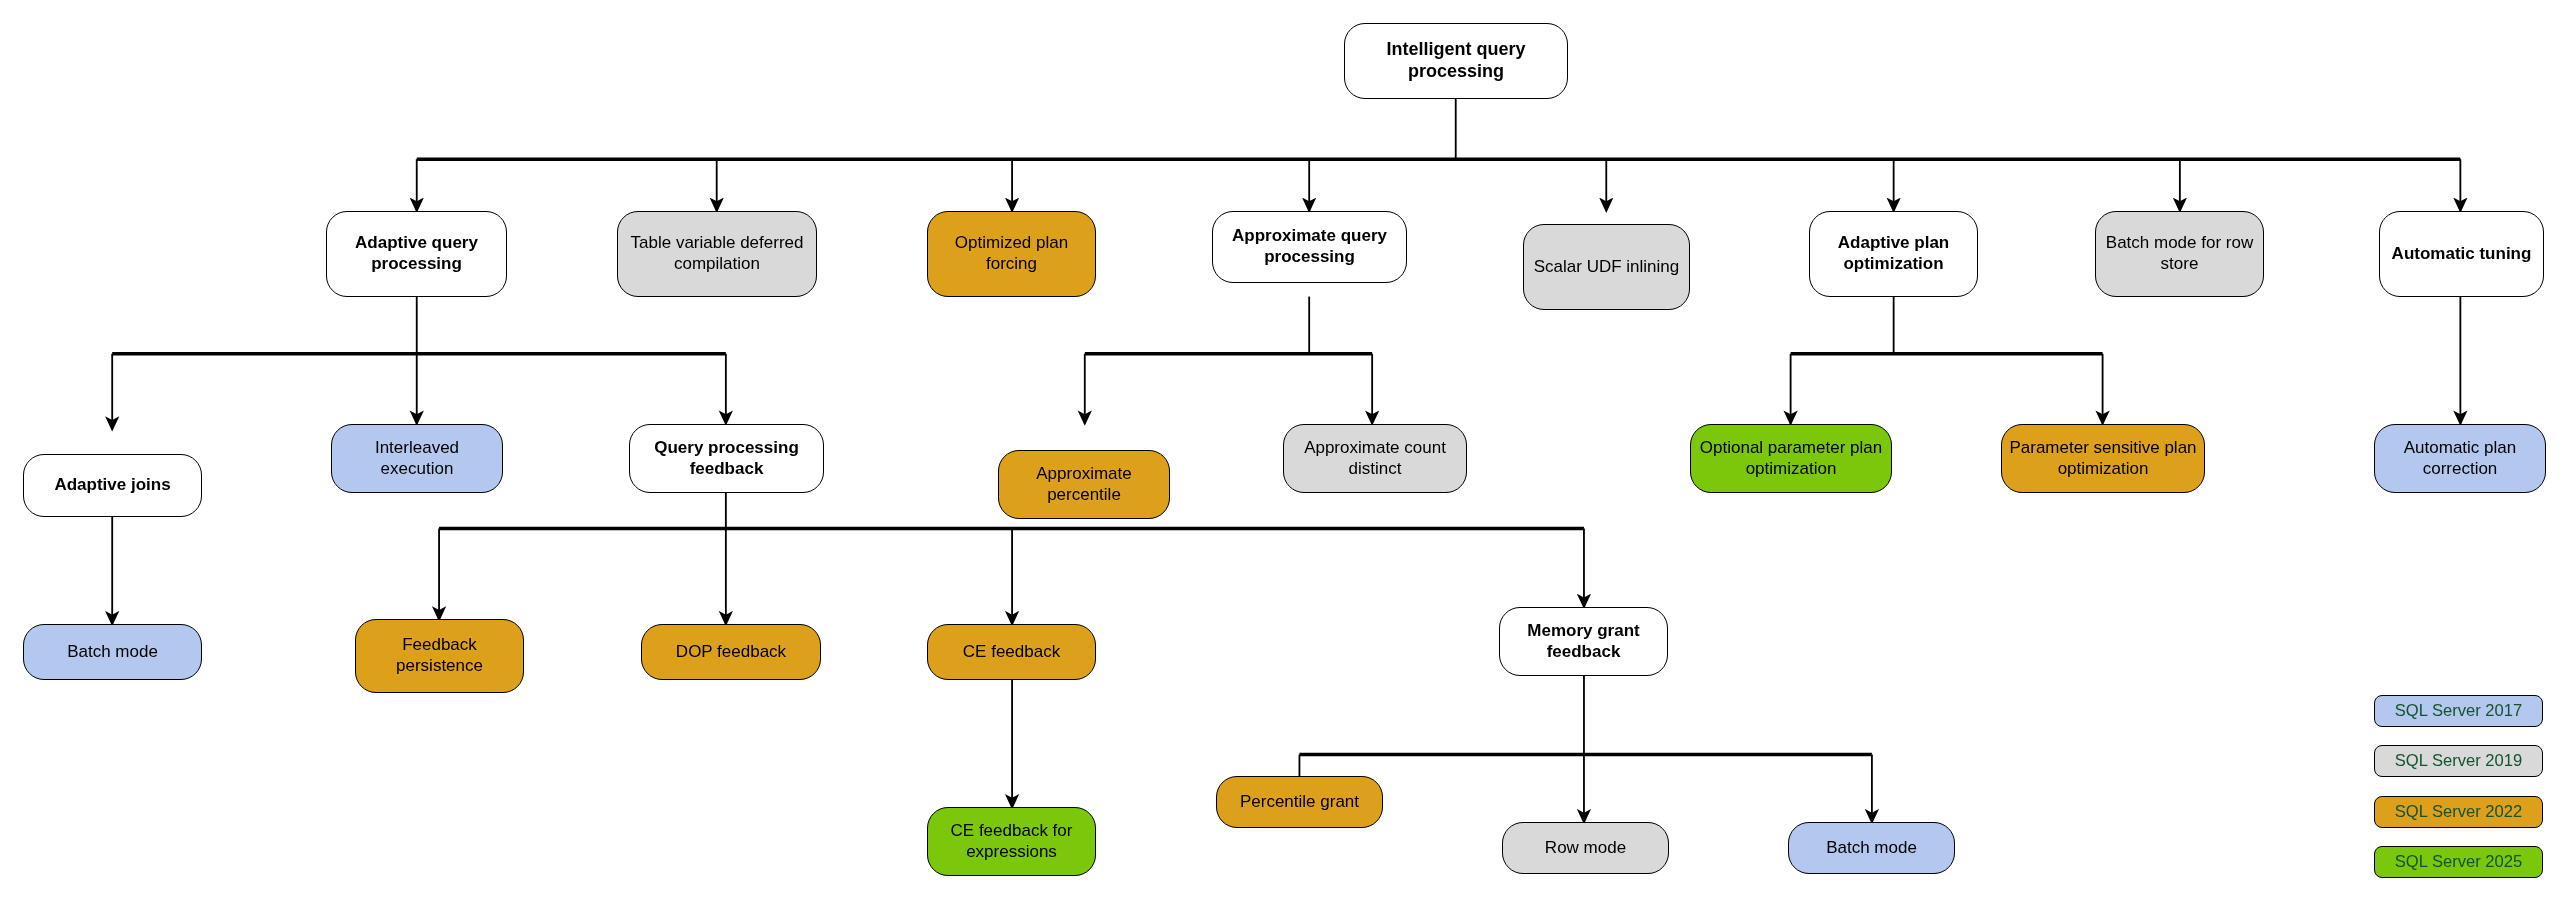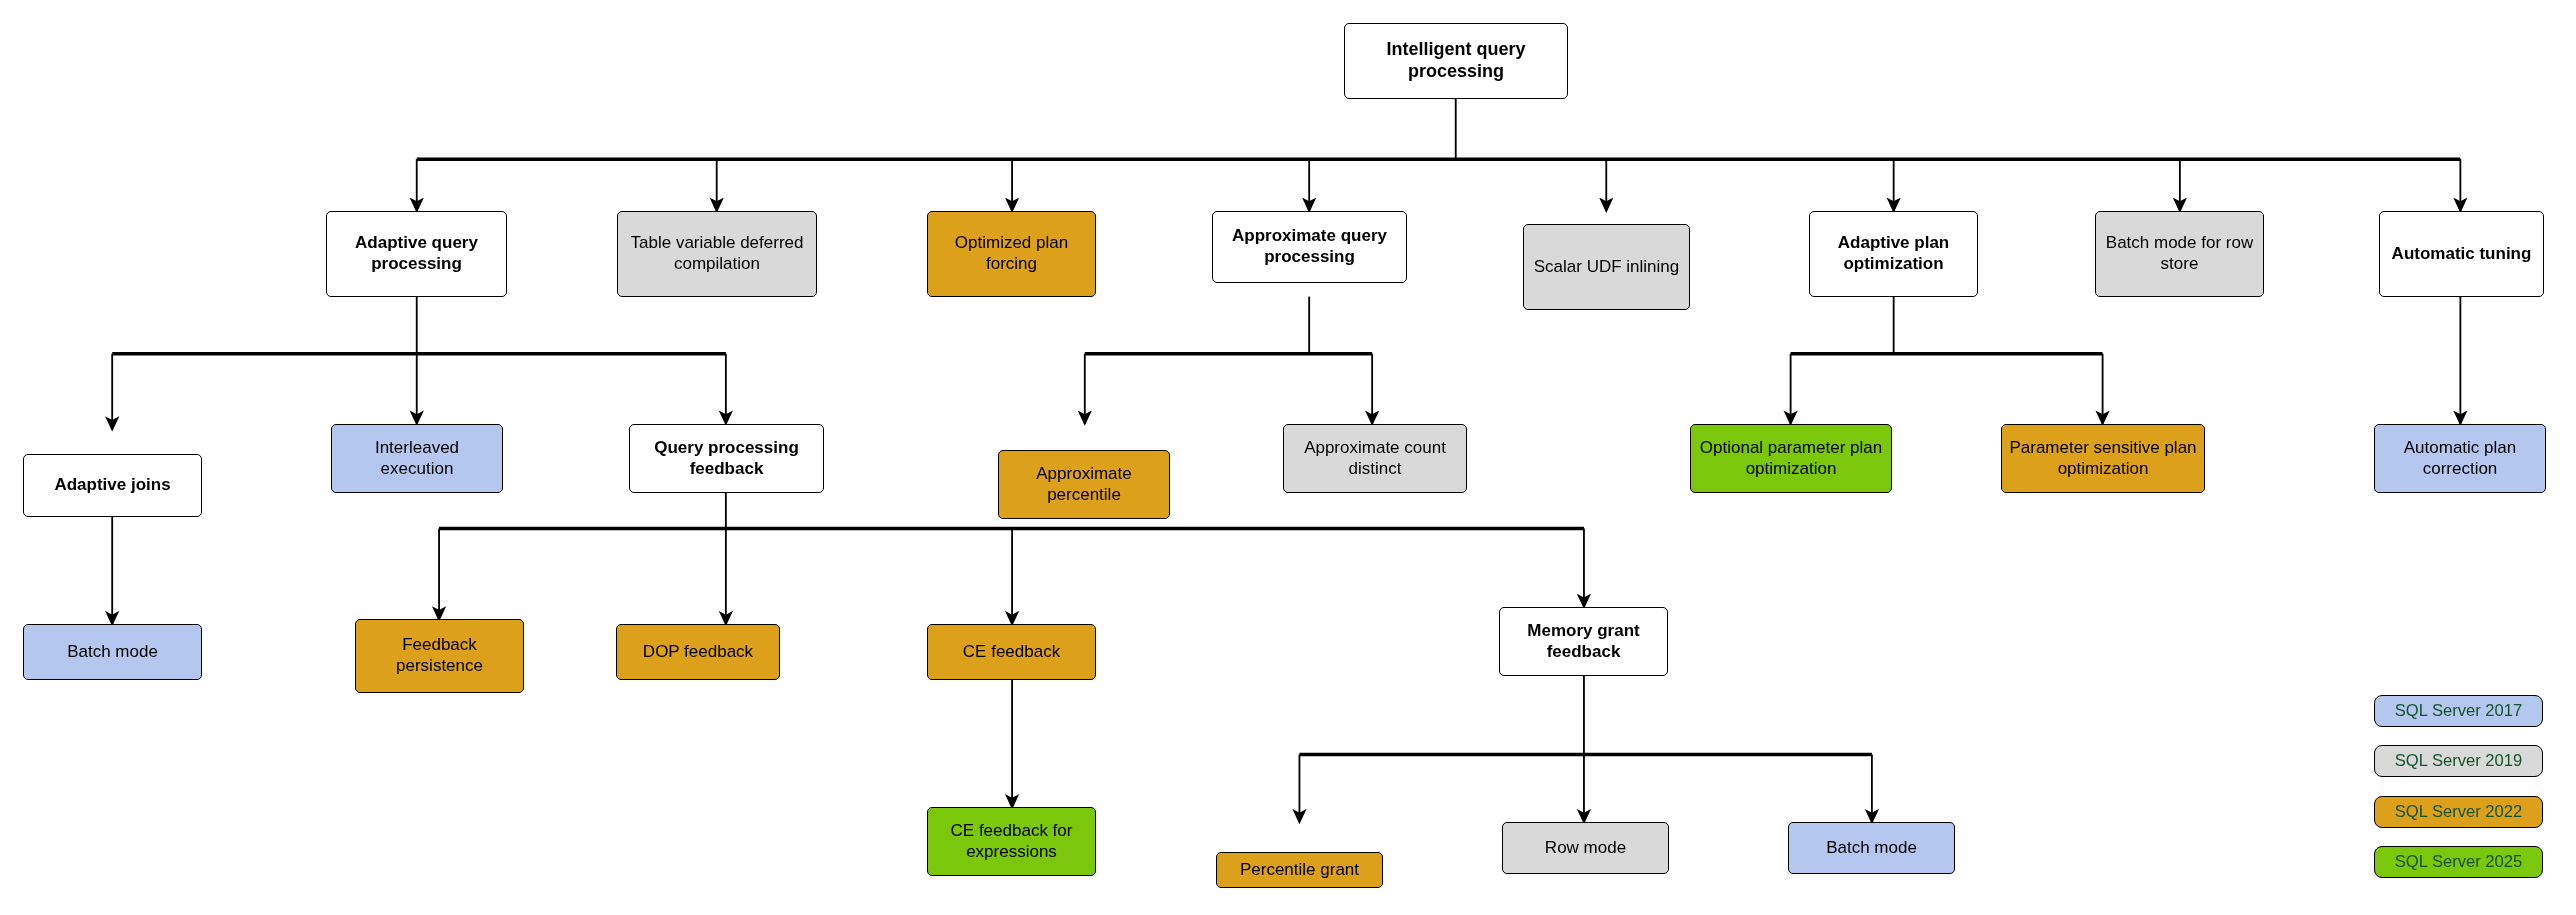--- a/index.html
+++ b/index.html
@@ -5,21 +5,21 @@
   html,body{margin:0;padding:0;background:#ffffff;}
   body{width:2576px;height:916px;font-family:"Liberation Sans",sans-serif;overflow:hidden;}
   #stage{position:relative;width:2576px;height:916px;background:#fff;}
   svg.wires{position:absolute;left:0;top:0;width:2576px;height:916px;pointer-events:none;}
   .node{
     position:absolute;
     box-sizing:border-box;
     display:flex;align-items:center;justify-content:center;
     text-align:center;
     border:1.7px solid #000000;
-    border-radius:5px;
+    border-radius:21px;
     color:#000;
     line-height:1.22;
     padding:2.3px 4.6px;
     font-size:17px;
   }
   .node.white{background:#ffffff;font-weight:bold;}
   .node.gray{background:#d9d9d9;font-weight:normal;}
   .node.amber{background:#dda01b;font-weight:normal;}
   .node.green{background:#7ac70c;font-weight:normal;}
   .node.blue{background:#b4c7ef;font-weight:normal;}
@@ -129,29 +129,29 @@
   <div class="node green" style="left:1690px;top:424px;width:202px;height:69px;">Optional parameter plan optimization</div>
 
   <div class="node amber" style="left:2001px;top:424px;width:204px;height:69px;">Parameter sensitive plan optimization</div>
 
   <div class="node blue" style="left:2374px;top:424px;width:172px;height:69px;">Automatic plan correction</div>
 
   <div class="node blue" style="left:23px;top:624px;width:179px;height:56px;">Batch mode</div>
 
   <div class="node amber" style="left:355px;top:619px;width:169px;height:74px;">Feedback persistence</div>
 
-  <div class="node amber" style="left:616px;top:624px;width:164px;height:56px;">DOP feedback</div>
+  <div class="node amber" style="left:641px;top:624px;width:180px;height:56px;">DOP feedback</div>
 
   <div class="node amber" style="left:927px;top:624px;width:169px;height:56px;">CE feedback</div>
 
   <div class="node white" style="left:1499px;top:607px;width:169px;height:69px;">Memory grant feedback</div>
 
   <div class="node green" style="left:927px;top:807px;width:169px;height:69px;">CE feedback for expressions</div>
 
-  <div class="node amber" style="left:1216px;top:852px;width:167px;height:36px;">Percentile grant</div>
+  <div class="node amber" style="left:1216px;top:776px;width:167px;height:52px;">Percentile grant</div>
 
   <div class="node gray" style="left:1502px;top:822px;width:167px;height:52px;">Row mode</div>
 
   <div class="node blue" style="left:1788px;top:822px;width:167px;height:52px;">Batch mode</div>
 
   <div>
     <div class="legend-item blue" style="left:2374px;top:695px;width:169px;height:32px;">SQL Server 2017</div>
     <div class="legend-item gray" style="left:2374px;top:745px;width:169px;height:32px;">SQL Server 2019</div>
     <div class="legend-item amber" style="left:2374px;top:796px;width:169px;height:32px;">SQL Server 2022</div>
     <div class="legend-item green" style="left:2374px;top:846px;width:169px;height:32px;">SQL Server 2025</div>

